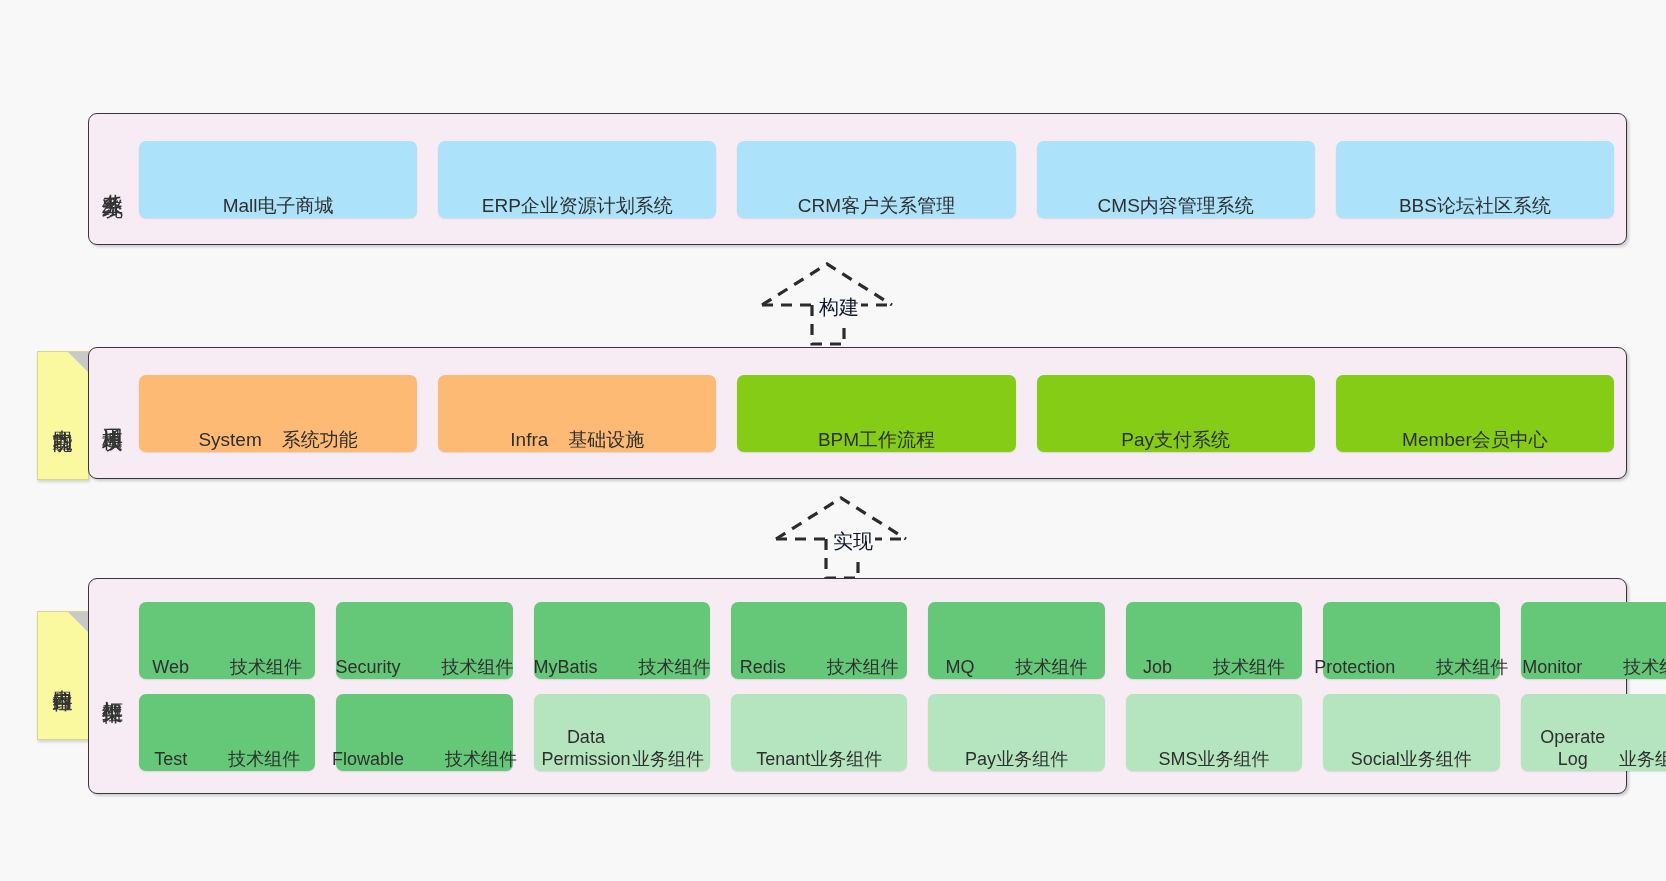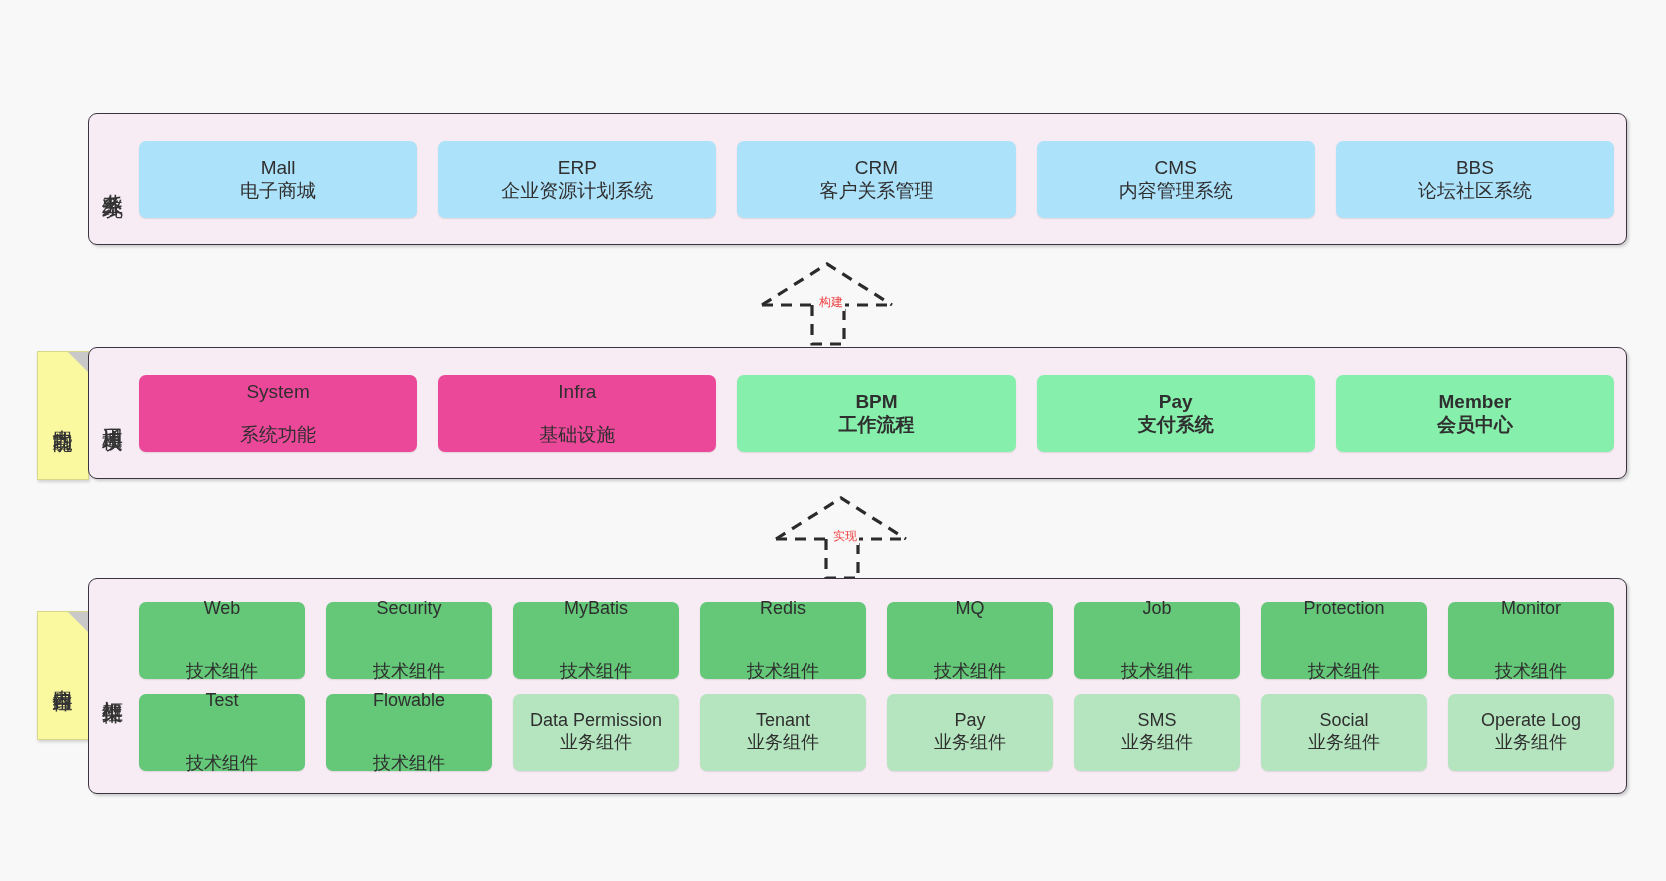--- a/index.html
+++ b/index.html
@@ -57,38 +57,37 @@
     justify-content: space-between;
   }
 
   
   .card {
     flex: 1 1 0;
     min-width: 0;
     height: 77px;
     border-radius: 7px;
     display: flex;
-    flex-direction: column;
-    align-items: center;
+    align-items: flex-end;
     justify-content: center;
     font-size: 19px;
     line-height: 1.22;
     text-align: center;
     color: #2f2f2f;
     padding: 0 6px;
     box-sizing: border-box;
     box-shadow: 0 1px 1.5px rgba(0,0,0,0.10);
   }
   .card .t1 { white-space: normal; }
   .card .t2 { white-space: nowrap; }
   .card.sm { font-size: 18px; }
 
   .c-blue        { background: #ade2fb; }
-  .c-red         { background: #ec4899; gap: 20px; }
-  .c-pink        { background: #86efac; font-weight: bold; }
+  .c-red         { background: #fdba74; gap: 20px; }
+  .c-pink        { background: #84cc16; }
   .c-green       { background: #64c878; gap: 41px; }
   .c-lightgreen  { background: #b5e5bf; }
 
   
   .note {
     position: absolute;
     width: 52px;
     background: #fbf9a0;
     border: 1px solid #d9d78c;
     box-sizing: border-box;
@@ -114,22 +113,22 @@
     border-left: 20px solid transparent;
   }
 
   
   .uml-arrow {
     position: absolute;
     pointer-events: none;
   }
   .uml-label {
     position: absolute;
-    font-size: 12px;
-    color: #ef4444;
+    font-size: 20px;
+    color: #0f172a;
     background: #f8f8f8;
     padding: 0 2px;
     white-space: nowrap;
   }
 </style>
 </head>
 <body>
 
 <div class="panel" style="left:88px; top:113px; width:1539px; height:132px;">
   <div class="panel-title">业务系统</div>

